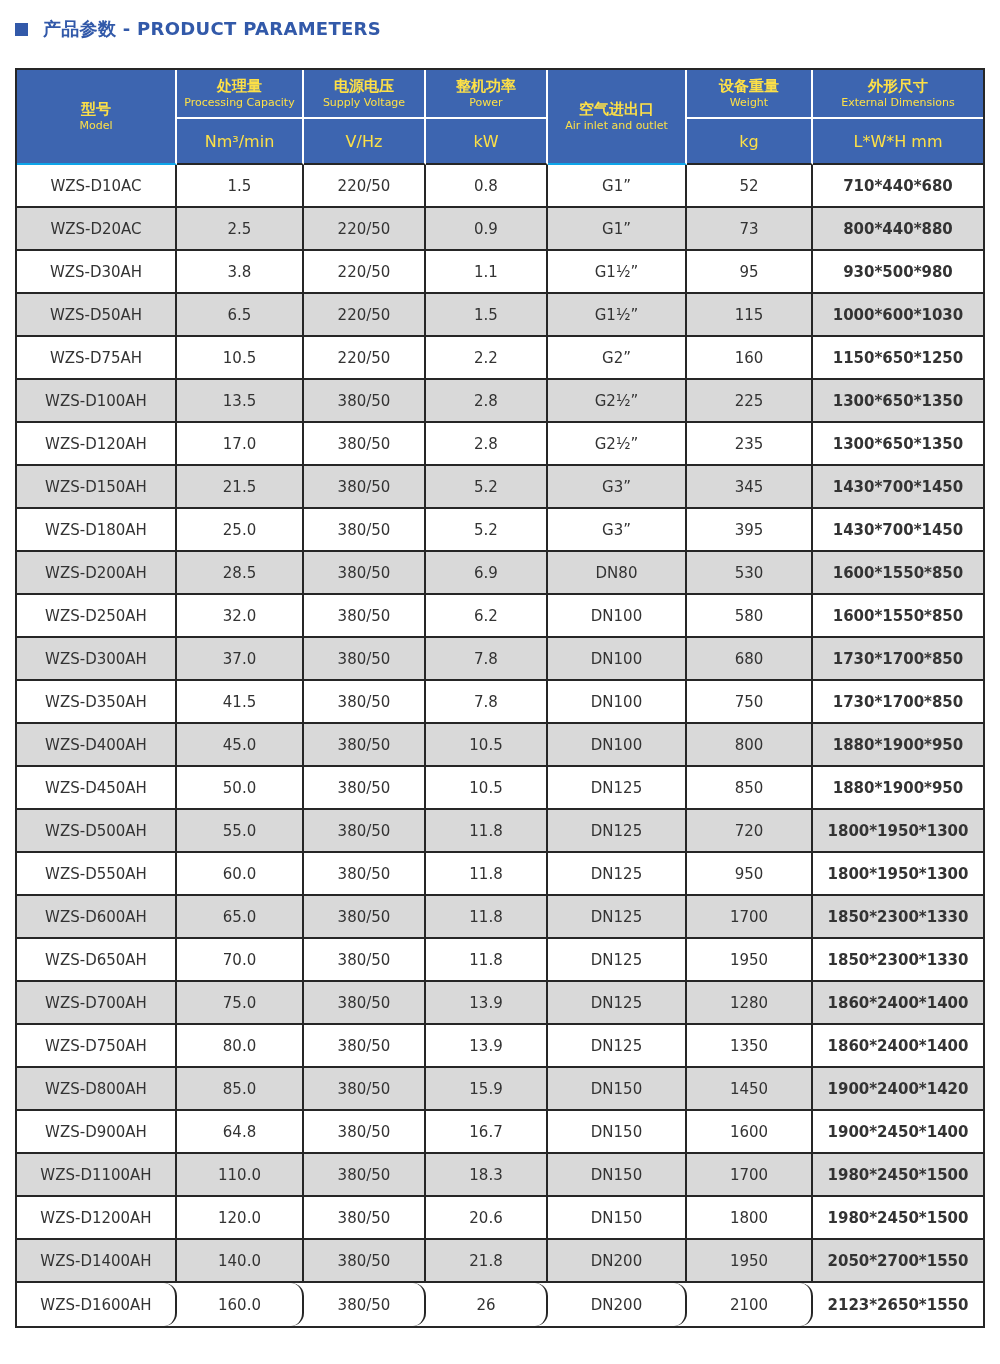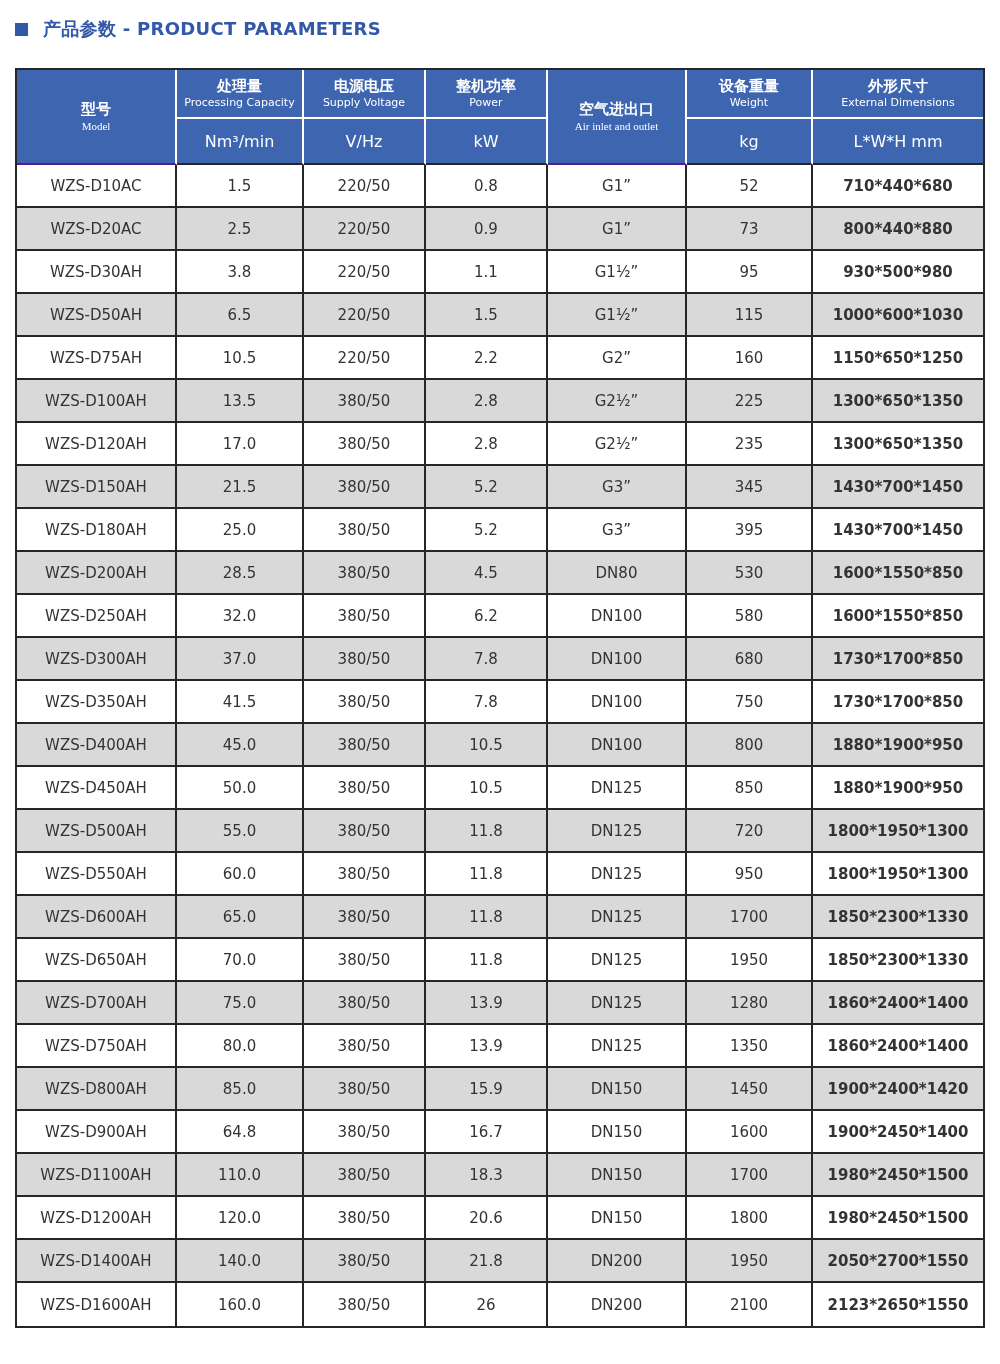--- a/index.html
+++ b/index.html
@@ -23,39 +23,39 @@
   }
 
   
   .table-wrap {
     position: absolute; left: 15px; top: 68px; width: 970px;
     border: 2px solid #262626;
   }
   table { width: 100%; border-collapse: separate; border-spacing: 0; table-layout: fixed; }
 
   thead th {
-    background: #3D65B0; color: #ffffff; text-align: center; vertical-align: middle;
+    background: #3D65B0; color: #fde047; text-align: center; vertical-align: middle;
     border-right: 2px solid #ffffff; font-weight: normal; padding: 2px 0;
   }
   thead tr.top th { height: 49px; }
   thead tr.units th { height: 46px; border-bottom: 2px solid #262626; font-size: 16px; }
   thead th.last { border-right: none; margin-top: 36px; }
   thead tr.top th.grp { border-bottom: 2px solid #ffffff; }
-  thead th.span2 { border-bottom: 2px solid #4c1d95; font-family: Liberation Serif, serif; }
+  thead th.span2 { border-bottom: 2px solid #0ea5e9; }
   .th-zh { display: block; font-size: 15px; font-weight: bold; line-height: 1.35; }
   .th-en { display: block; font-size: 11px; font-weight: normal; line-height: 1.3; }
 
   tbody td {
     height: 43px; text-align: center; vertical-align: middle;
     font-size: 15px; color: #333333; background: #ffffff;
     border-right: 2px solid #262626; border-bottom: 2px solid #262626;
     overflow: hidden; white-space: nowrap;
   }
   tbody td:last-child { border-right: none; font-weight: bold; }
-  tbody tr:last-child td { border-bottom: none; }
+  tbody tr:last-child td { border-bottom: none; border-radius: 13px; }
   tbody tr.alt td { background: #D9D9D9; }
 </style>
 </head>
 <body>
 
 <div class="page">
 
   <div class="title-bar">
     <span class="title-square"></span>
     <span class="title-text">产品参数 - PRODUCT PARAMETERS</span>
@@ -190,21 +190,21 @@
             <td>380/50</td>
             <td>5.2</td>
             <td>G3”</td>
             <td>395</td>
             <td>1430*700*1450</td>
           </tr>
           <tr class="alt">
             <td>WZS-D200AH</td>
             <td>28.5</td>
             <td>380/50</td>
-            <td>4.5</td>
+            <td>6.9</td>
             <td>DN80</td>
             <td>530</td>
             <td>1600*1550*850</td>
           </tr>
           <tr>
             <td>WZS-D250AH</td>
             <td>32.0</td>
             <td>380/50</td>
             <td>6.2</td>
             <td>DN100</td>

